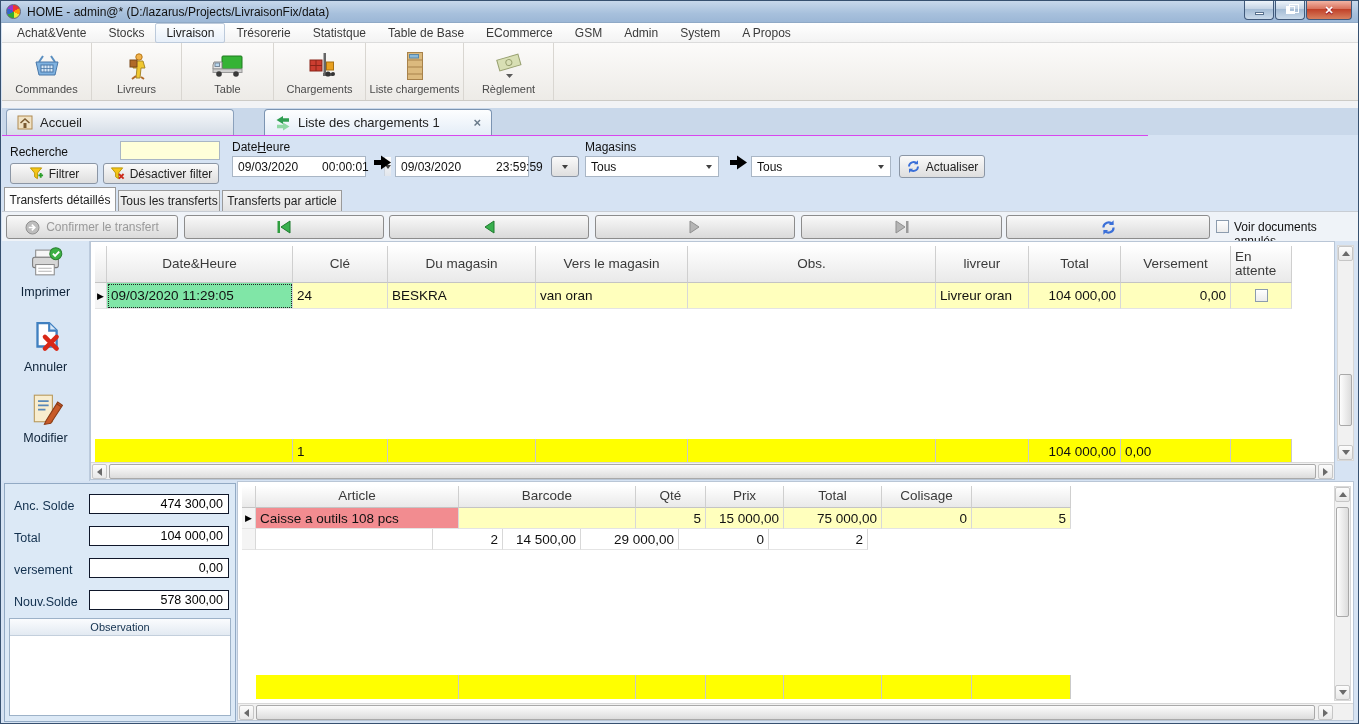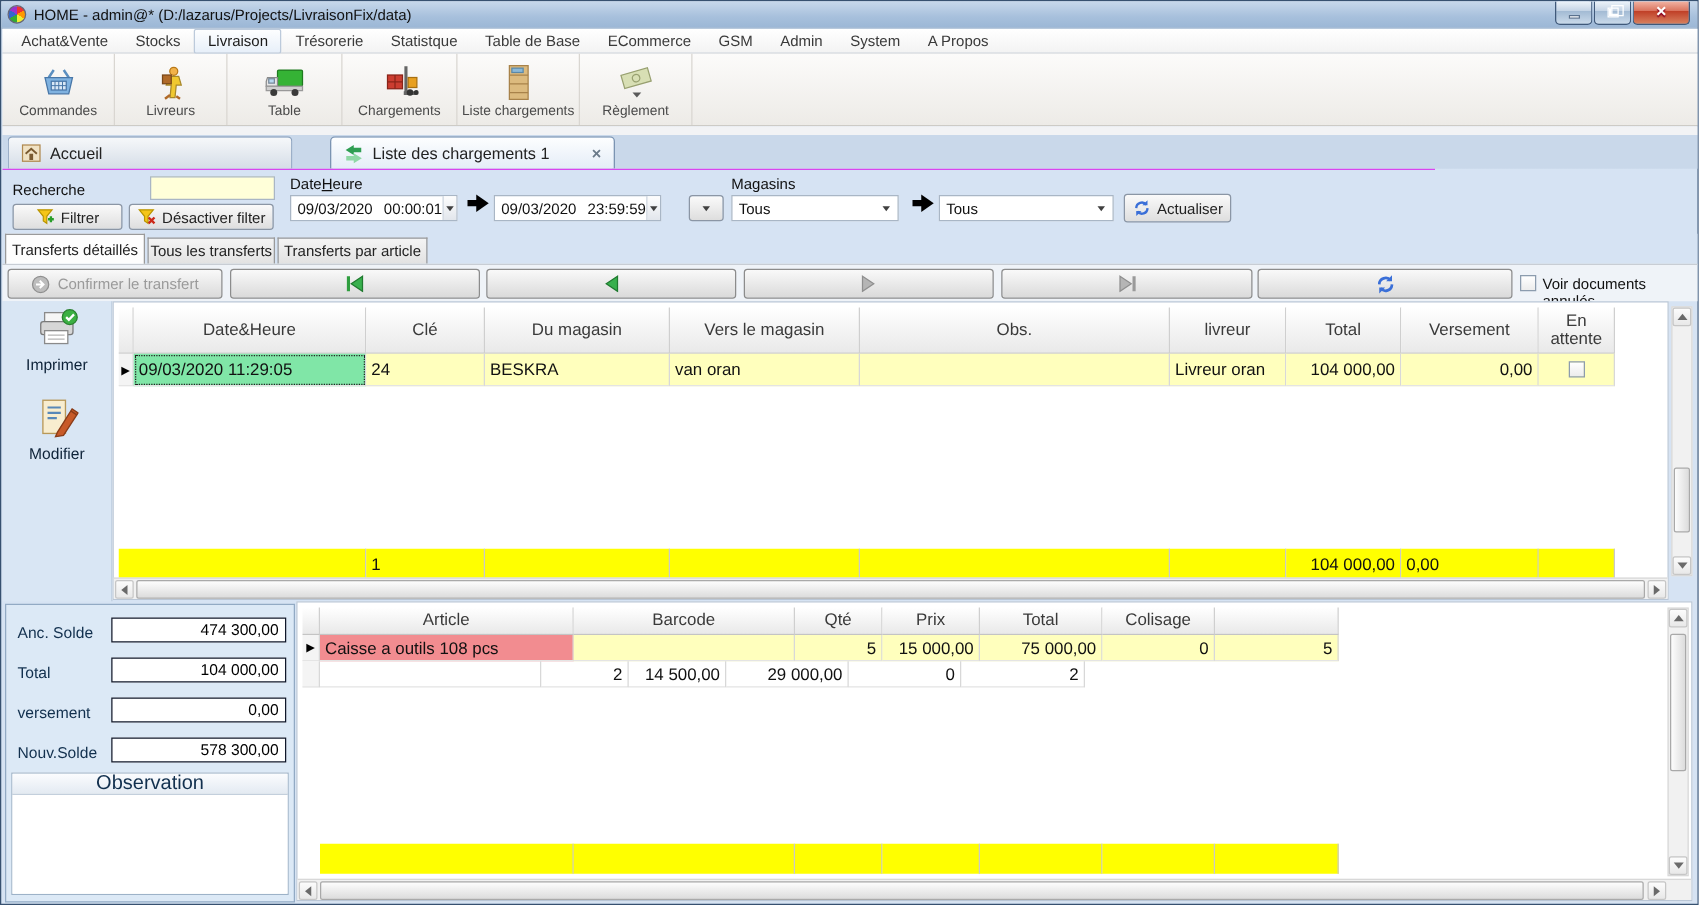--- a/index.html
+++ b/index.html
@@ -46,21 +46,21 @@
   .ptab.current { left:262px; width:228px; background:linear-gradient(#fdfeff,#e4edf7); border-color:#7b94b2; }
   .ptab .ticn { margin-right:7px; display:flex; }
   .tab-close { margin-left:auto; color:#6a7a8a; font-size:13px; font-weight:bold; padding-left:10px; }
 
   
   .filterpanel { position:absolute; left:1px; top:134px; width:1146px; height:52px; background:#d6e3f3; border-top:1px solid #d946ef; font-size:12px; color:#101010; }
   .flabel { position:absolute; }
   .finput { position:absolute; background:#ffffd9; border:1px solid #a9b6c5; height:19px; }
   .fbtn { position:absolute; height:21px; border:1px solid #8b96a5; border-radius:3px;
     background:linear-gradient(#fafafa,#dedede); display:flex; align-items:center; justify-content:center; font-size:12px; color:#222; gap:5px; }
-  .combo { position:absolute; background:#fff; border:1px solid #a9b6c5; height:21px; display:flex; align-items:center; padding-left:5px; font-size:12px; }
+  .combo { position:absolute; background:#fff; border:1px solid #a9b6c5; height:21px; display:flex; align-items:center; padding-left:5px; font-size:12px;gap:15px; }
   .combo .dd { margin-left:auto; width:17px; height:100%; border-left:1px solid #ccd4de; background:linear-gradient(#fdfdfd,#e2e6ec); display:flex; align-items:center; justify-content:center; }
   .tri-down { width:0; height:0; border-left:3.5px solid transparent; border-right:3.5px solid transparent; border-top:4.5px solid #404040; }
   .big-arrow { position:absolute; font-weight:bold; }
 
   
   .subtabs { position:absolute; left:1px; top:186px; width:1357px; height:24px; background:#d6e3f3;padding-left:18px; }
   .stab { position:absolute; border:1px solid #9a9a9a; border-bottom:none; background:linear-gradient(#f4f4f4,#e2e2e2);
     font-size:12px; color:#222; display:flex; align-items:center; justify-content:center; }
   .stab.active { background:#fdfdfd; z-index:2; }
 
@@ -75,21 +75,21 @@
   
   .sidebar { position:absolute; left:1px; top:240px; width:88px; height:240px; background:#d9e6f4; border-right:1px solid #bccbdd; }
   .side-btn { width:100%; display:flex; flex-direction:column; align-items:center; font-size:12.5px; color:#0d2238; }
   .side-btn .slabel { margin-top:2px; }
 
   
   .grid { position:absolute; background:#fff; border:1px solid #b9c6d6; }
   .grow { display:flex; position:absolute; left:4px; }
   .c { border-right:1px solid #d8d8d8; border-bottom:1px solid #e4e4e4; display:flex; align-items:center;
     padding:0 4px; overflow:hidden; white-space:nowrap; font-size:13.5px; color:#111; }
-  .h { justify-content:center; text-align:center; background:linear-gradient(#ffffff,#e9e9e9);
+  .h { justify-content:center; background:linear-gradient(#ffffff,#e9e9e9);
     border-right:1px solid #cfcfcf; border-bottom:1px solid #c4c4c4; color:#3a3a3a; font-size:13.5px; line-height:1.05; }
   .num { justify-content:flex-end; }
   .marker { justify-content:center; padding:0; background:#f4f4f4; font-size:9px; color:#000; }
   .ry { background:#ffffbd; }
   .sumrow .c { background:#ffff00; border-right:1px solid #c9c9c9; border-bottom:none; font-size:13.5px; }
 
   
   .hscroll { position:absolute; left:0; bottom:0; height:17px; background:#f1f1f1; border-top:1px solid #d8d8d8; }
   .vscroll { position:absolute; width:17px; background:#f1f1f1; border:1px solid #d8d8d8; }
   .sarrow { position:absolute; width:15px; height:15px; display:flex; align-items:center; justify-content:center; background:linear-gradient(#fcfcfc,#e8e8e8); border:1px solid #c6c6c6; border-radius:2px; }
@@ -100,21 +100,21 @@
   .tri.r { border-top:4px solid transparent; border-bottom:4px solid transparent; border-left:5px solid #6a6a6a; }
   .tri.u { border-left:4px solid transparent; border-right:4px solid transparent; border-bottom:5px solid #6a6a6a; }
   .tri.d { border-left:4px solid transparent; border-right:4px solid transparent; border-top:5px solid #6a6a6a; }
 
   
   .balance { position:absolute; left:3px; top:482px; width:232px; height:239px; background:#dce9f6; border:1px solid #92aac4; font-size:12.5px; color:#12304e; }
   .blabel { position:absolute; left:9px; }
   .bvalue { position:absolute; left:84px; width:140px; height:20px; background:#fff; border:1px solid #0f172a;
     display:flex; align-items:center; justify-content:flex-end; padding-right:5px; color:#000; }
   .obs-panel { position:absolute; left:4px; top:134px; width:222px; height:98px; border:1px solid #9db2c8; background:#fff; }
-  .obs-head { height:17px; background:linear-gradient(#fbfcfe,#e3eaf2); border-bottom:1px solid #c3cfdc; display:flex; align-items:center; justify-content:center; font-size:16px; color:#12304e; }
+  .obs-head { height:17px; background:linear-gradient(#fbfcfe,#e3eaf2); border-bottom:1px solid #c3cfdc; display:flex; align-items:center; justify-content:center; font-size:11px; color:#12304e; }
   .obs-body { width:100%; height:79px; background:#fff; border:none; resize:none; }
 
   .selgreen { background:#80e6a7 !important; outline:1px dotted #222; outline-offset:-2px; }
   .selpink { background:#f28c90 !important; }
 </style>
 </head>
 <body>
 
 <div class="window">
 
@@ -276,21 +276,21 @@
         </span>
     </div>
     <span class="big-arrow" style="left:371px; top:18px">
       <svg width="19" height="17" viewBox="0 0 19 17">
           <path d="M1 8.5 h8" stroke="#000" stroke-width="5"></path>
           <path d="M8 1.5 l10 7 -10 7z" fill="#000"></path>
         </svg>
     </span>
     <div class="combo" style="left:393px; top:20px; width:134px">
       <span>09/03/2020</span>
-      <span style="margin-left:9px">23:59:59</span>
+      <span style="margin-left:20px">23:59:59</span>
       <span class="dd">
           <span class="tri-down"></span>
         </span>
     </div>
 
     <div class="fbtn" style="left:549px; top:20px; width:28px; height:21px">
       <span class="tri-down"></span>
     </div>
     <span class="flabel" style="left:583px; top:4px">Magasins</span>
     <div class="combo" style="left:583px; top:20px; width:134px">
@@ -376,20 +376,30 @@
         <svg width="36" height="33" viewBox="0 0 34 32">
             <rect x="7" y="3" width="18" height="7" fill="#f6f6f6" stroke="#8a8a8a"></rect>
             <rect x="4" y="10" width="25" height="10" rx="2" fill="#d6d6d6" stroke="#7a7a7a"></rect>
             <rect x="7" y="17" width="18" height="10" fill="#fff" stroke="#8a8a8a"></rect>
             <path d="M9.5 20.5 h13 M9.5 23.5 h13" stroke="#b5b5b5"></path>
             <circle cx="26.5" cy="6.5" r="5.8" fill="#3cb043" stroke="#2a8030"></circle>
             <path d="M23.7 6.5 l2.1 2.1 4-4.2" stroke="#fff" stroke-width="1.8" fill="none"></path>
           </svg>
       </span>
       <span class="slabel">Imprimer</span>
+    </div>
+    <div class="side-btn" style="margin-top:22px">
+      <span>
+        <svg width="34" height="34" viewBox="0 0 32 32">
+            <path d="M8 2 h11 l7 7 v15 h-18z" fill="#fff" stroke="#4080c0" stroke-width="2.2"></path>
+            <path d="M19 2 v7 h7" fill="#d8e8f8" stroke="#4080c0" stroke-width="2"></path>
+            <path d="M15 15 l11 11 M26 15 l-11 11" stroke="#d82818" stroke-width="4.2" stroke-linecap="round"></path>
+          </svg>
+      </span>
+      <span class="slabel">Annuler</span>
     </div>
     <div class="side-btn" style="margin-top:18px">
       <span>
         <svg width="34" height="34" viewBox="0 0 32 32">
             <rect x="5" y="3" width="17" height="25" fill="#f8edcf" stroke="#b89858"></rect>
             <path d="M8.5 8.5 h10 M8.5 12.5 h10 M8.5 16.5 h7" stroke="#5888b8" stroke-width="1.6"></path>
             <path d="M16 27 L27 9.5 l4.5 3 -11 17 -6 1z" fill="#c85a28" stroke="#8a3c18"></path>
             <path d="M26 11 l4.5 3" stroke="#8a3c18"></path>
           </svg>
       </span>

